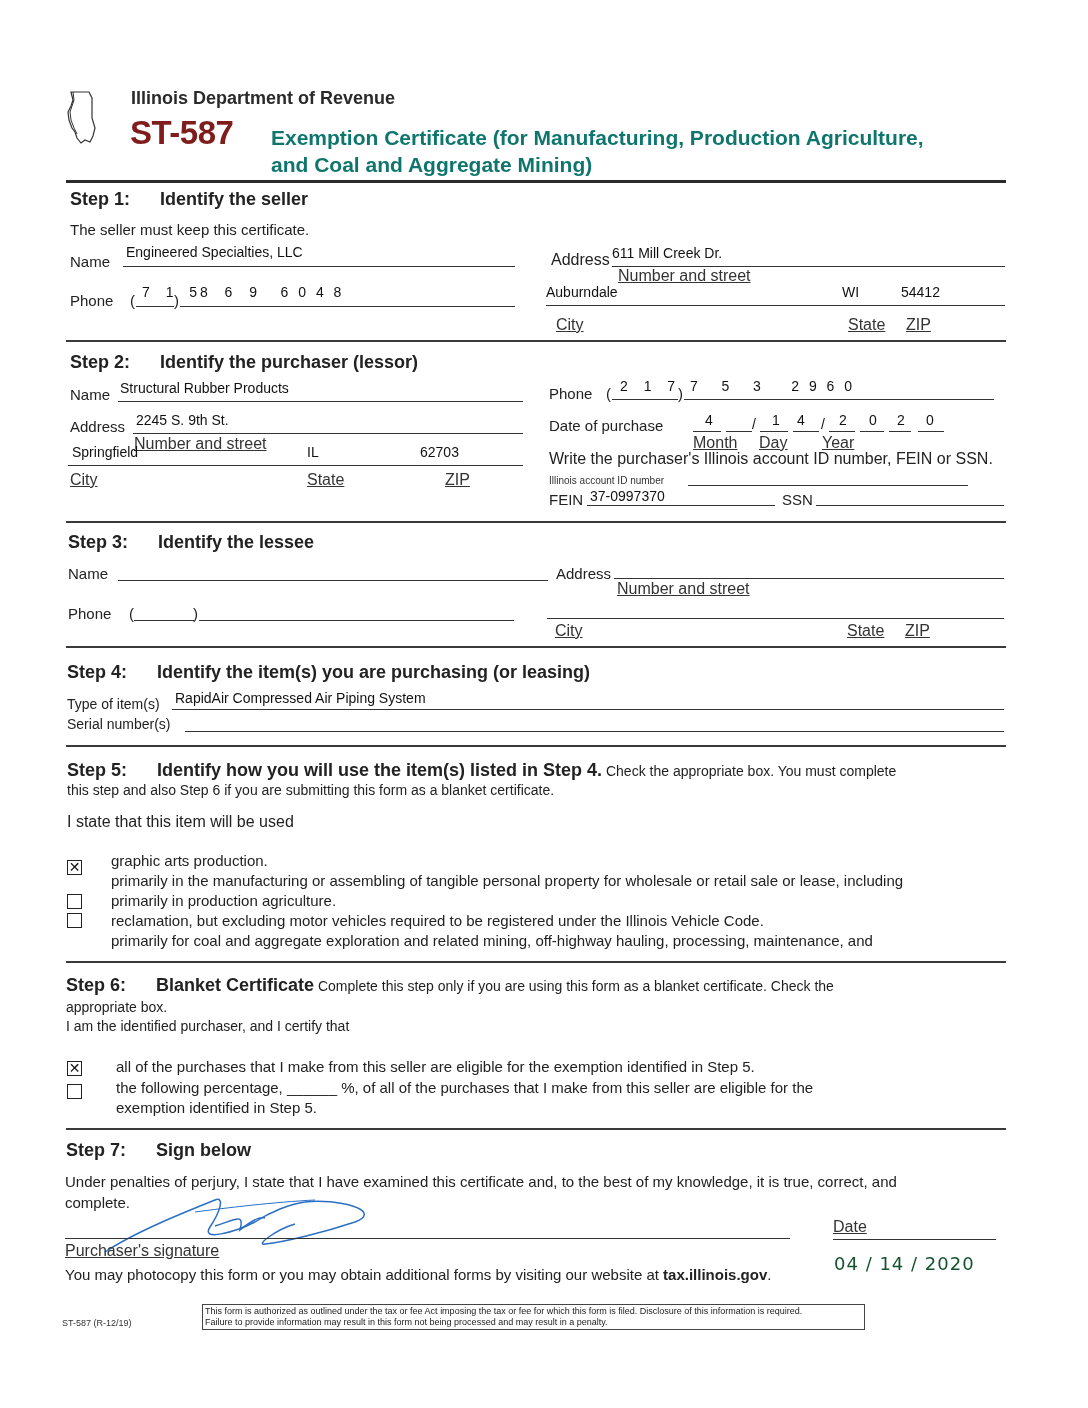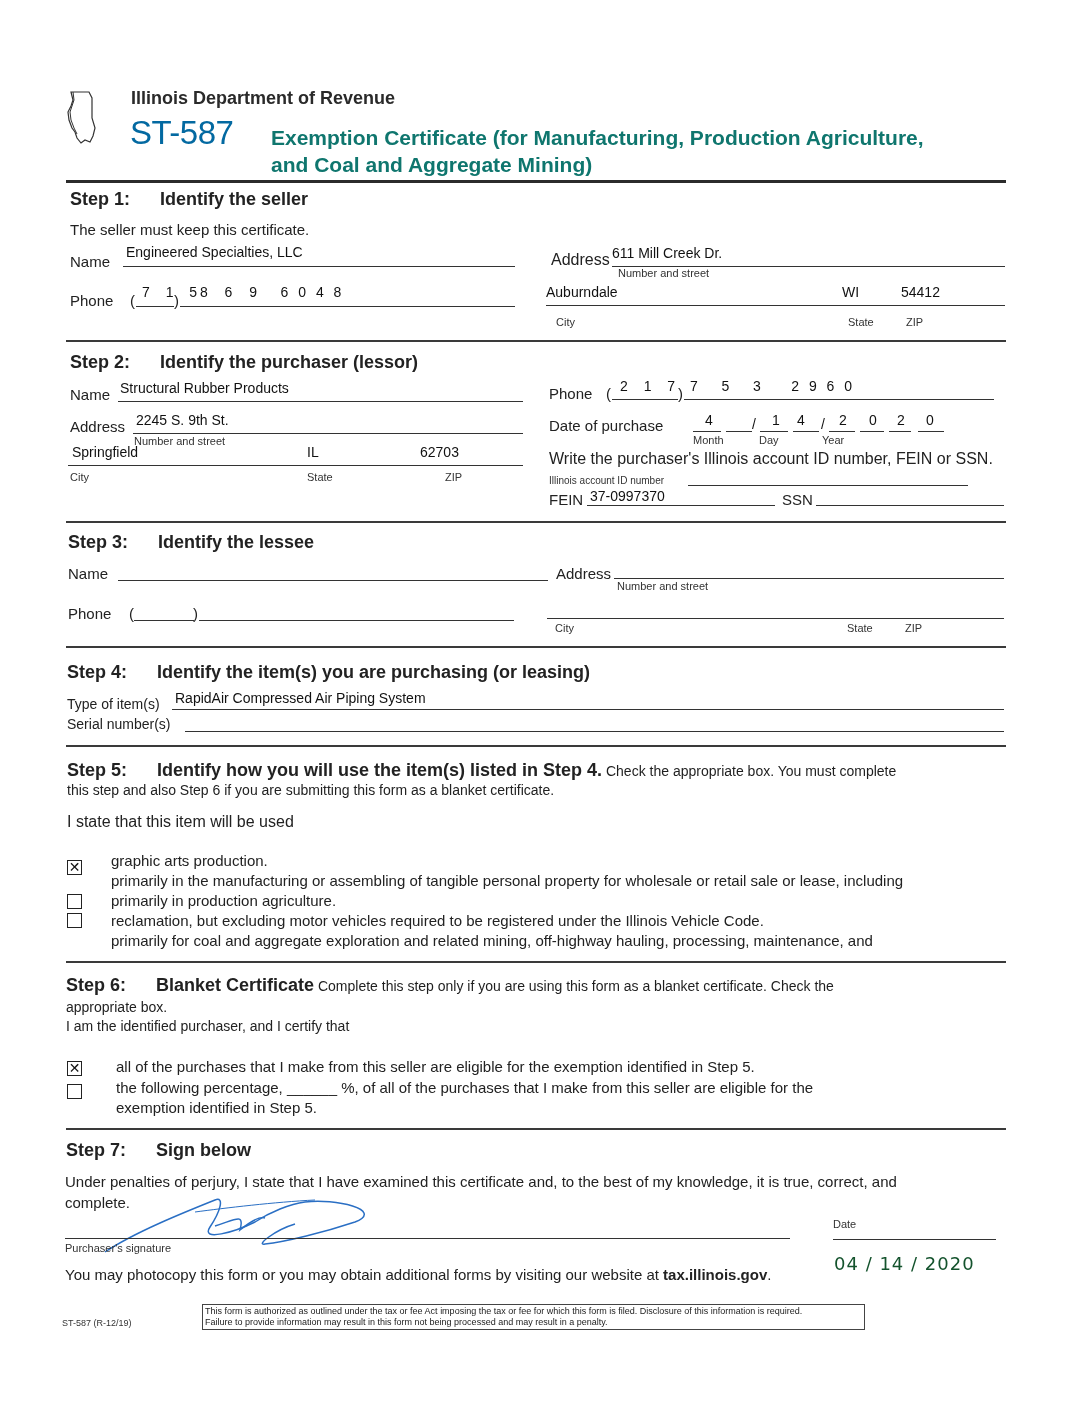--- a/index.html
+++ b/index.html
@@ -1,28 +1,28 @@
 <!DOCTYPE html>
 <html><head>
 <meta charset="utf-8">
 <style>
   * { box-sizing: border-box; margin: 0; padding: 0; }
   html, body { width: 1088px; height: 1408px; background: #ffffff; overflow: hidden; }
   body { position: relative; font-family: "Liberation Sans", sans-serif; color: #1e1e1e; }
   .abs { position: absolute; }
   .hdr-agency { left: 131px; top: 88px; font-size: 18px; font-weight: bold; color: #2a2a2a; }
-  .hdr-form { left: 130px; top: 114px; font-size: 33px; font-weight: normal; color: #0369a1; letter-spacing: -0.5px; }
+  .hdr-form { left: 130px; top: 114px; font-size: 33px; font-weight: bold; color: #7f1d1d; letter-spacing: -0.5px; }
   .hdr-title { left: 271px; top: 124px; font-size: 21px; font-weight: bold; color: #0f766e; line-height: 27px; width: 740px; }
   .rule-thick { height: 3px; background: #2b2b2b; }
   .rule-med { height: 2px; background: #3a3a3a; }
   .uline { height: 1px; background: #333; }
   .step { font-size: 18px; font-weight: bold; color: #222; }
   .step .num { display: inline-block; width: 90px; }
   .lbl { font-size: 15px; color: #222; }
-  .small { font-size: 11px; color: #333; }
+  .small { font-size: 16px; color: #333; text-decoration: underline; }
   .fill { font-size: 14px; color: #111; }
   .spaced { letter-spacing: 6px; }
   .cb { width: 15px; height: 15px; border: 1.5px solid #222; font-size: 14px; line-height: 12px; text-align: center; color: #111; }
   .hand { font-family: "DejaVu Sans", sans-serif; color: #14532d; font-size: 18px; letter-spacing: 1px; margin-top: 39px; }
   .notice { border: 1px solid #444; font-size: 9px; line-height: 11px; padding: 1px 2px; color: #222; }
 </style>
 </head>
 <body>
 
 <svg class="abs" style="left:65px;top:88px" width="36" height="58" viewBox="0 0 36 58">

